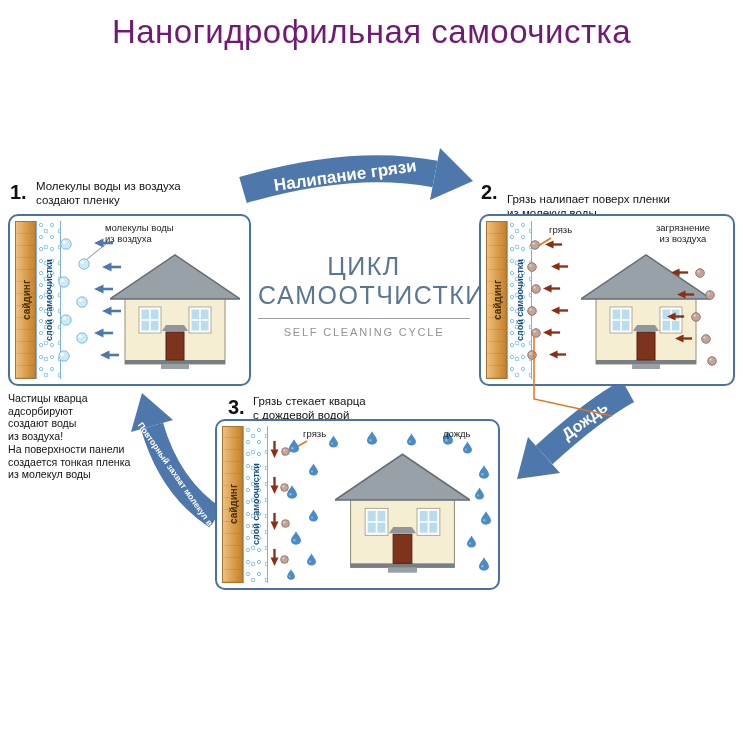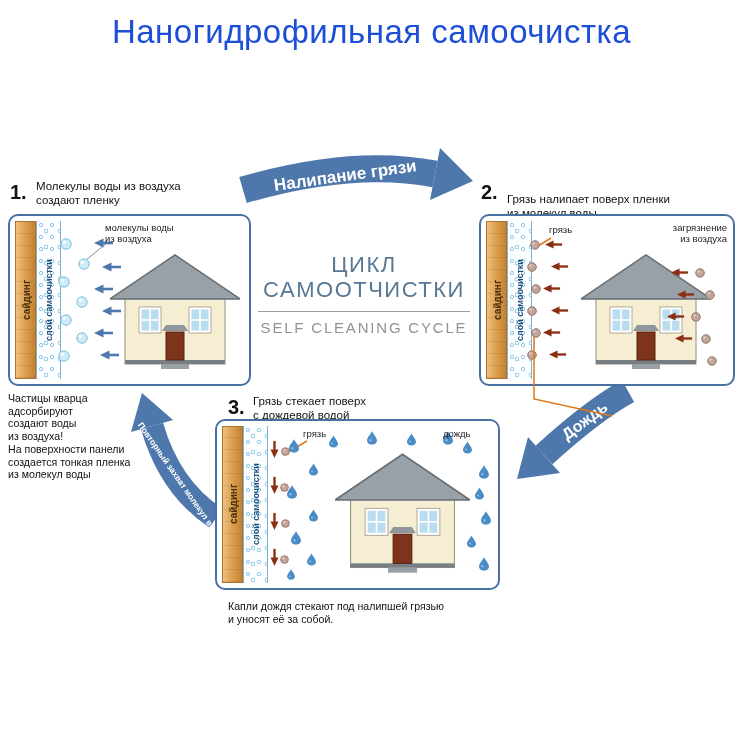--- a/index.html
+++ b/index.html
@@ -1,41 +1,41 @@
 <!DOCTYPE html>
 <html><head>
 <meta charset="utf-8">
 <style>
   *{margin:0;padding:0;box-sizing:border-box}
   html,body{width:743px;height:743px}
   body{background:#fff;font-family:"Liberation Sans",sans-serif;position:relative;overflow:hidden}
   .page{position:absolute;left:0;top:0;width:743px;height:743px}
   .abs{position:absolute}
-  .title{position:absolute;left:0;right:0;top:13px;text-align:center;font-size:33px;color:#1d4ed8;letter-spacing:.5px}
+  .title{position:absolute;left:0;right:0;top:13px;text-align:center;font-size:33px;color:#701a75;letter-spacing:.5px}
   .panel{position:absolute;background:#fff;border:2px solid #4a71a3;border-radius:10px}
   .num{position:absolute;font-size:20px;font-weight:bold;color:#111}
   .heading{position:absolute;font-size:11.5px;color:#111;line-height:1.18;white-space:pre-line}
   .caption{position:absolute;font-size:10.6px;color:#111;line-height:1.2;white-space:pre-line}
   .small-label{position:absolute;font-size:9.5px;color:#222;line-height:1.15;white-space:pre-line}
   .siding{position:absolute;background:
       repeating-linear-gradient(0deg,rgba(140,90,30,.18) 0 1px,rgba(0,0,0,0) 1px 12px),
       linear-gradient(90deg,#eec07f,#d99c4b 55%,#c4822f);
       border:1px solid #a9752f}
   .layer{position:absolute;background-color:#fdfeff;background-image:
       radial-gradient(circle at 4px 4px,rgba(255,255,255,0) 1px,#8cc6e2 1.1px 1.9px,rgba(255,255,255,0) 2.2px),
       radial-gradient(circle at 9px 10px,rgba(255,255,255,0) 1.3px,#a6d4ea 1.4px 2.3px,rgba(255,255,255,0) 2.6px);
       background-size:11px 12px,14px 16px;
       border-left:1px solid #7fb2d2;border-right:1px solid #7fb2d2}
   .vlabel{position:absolute;transform:translate(-50%,-50%) rotate(-90deg);white-space:nowrap}
   .siding-text{font-size:10px;font-weight:bold;color:#4a3110}
   .layer-text{font-size:9px;font-weight:bold;color:#1d5080}
   .center-block{position:absolute;text-align:center;color:#587795}
-  .center-line{font-size:22px;letter-spacing:1.5px;line-height:1.14}
+  .center-line{font-size:25px;letter-spacing:1.5px;line-height:1.14}
   .center-divider{border:none;border-top:1px solid #9aa0a6;margin:9px 0 7px;height:0}
-  .center-sub{font-size:15px;letter-spacing:1.8px;color:#8f9397}
+  .center-sub{font-size:11px;letter-spacing:1.8px;color:#8f9397}
   svg .arrow-label{fill:#fff;font-weight:bold;font-family:"Liberation Sans",sans-serif}
 </style>
 </head>
 <body>
 
 <div class="page">
 
   <svg width="0" height="0" style="position:absolute">
     <defs>
       <symbol id="house" viewBox="0 0 130 120">
@@ -108,21 +108,21 @@
     <div class="center-sub">SELF CLEANING CYCLE</div>
   </div>
 
   <div class="num" style="left:10px;top:181px">1.</div>
   <div class="heading" style="left:36px;top:180px;width:195px">Молекулы воды из воздуха
 создают пленку</div>
   <div class="num" style="left:481px;top:181px">2.</div>
   <div class="heading" style="left:507px;top:193px;width:200px">Грязь налипает поверх пленки
 из молекул воды</div>
   <div class="num" style="left:228px;top:396px">3.</div>
-  <div class="heading" style="left:253px;top:395px;width:200px">Грязь стекает поверх
+  <div class="heading" style="left:253px;top:395px;width:200px">Грязь стекает кварца
 с дождевой водой</div>
 
   <div class="panel" style="left:8px;top:214px;width:243px;height:172px">
     <div class="siding" style="left:5px;top:5px;width:21px;height:158px"></div>
     <div class="layer" style="left:26px;top:5px;width:25px;height:158px"></div>
     <svg class="abs" style="left:0;top:0" width="239" height="168">
       <use href="#house" x="100" y="36" width="130" height="120"></use>
       <line x1="97" y1="27" x2="76" y2="44" stroke="#7a8fa5" stroke-width="1"></line>
       <use href="#mol" x="50" y="22" width="12" height="12"></use>
       <use href="#mol" x="68" y="42" width="12" height="12"></use>
@@ -168,21 +168,21 @@
       <use href="#arrLred" x="194" y="118" width="18" height="9"></use>
       <use href="#dirt" x="214" y="52" width="10" height="10"></use>
       <use href="#dirt" x="224" y="74" width="10" height="10"></use>
       <use href="#dirt" x="210" y="96" width="10" height="10"></use>
       <use href="#dirt" x="220" y="118" width="10" height="10"></use>
       <use href="#dirt" x="226" y="140" width="10" height="10"></use>
     </svg>
     <div class="vlabel siding-text" style="left:15.5px;top:84px">сайдинг</div>
     <div class="vlabel layer-text" style="left:38.5px;top:84px">слой самоочистки</div>
     <div class="small-label" style="left:68px;top:9px">грязь</div>
-    <div class="small-label" style="left:158px;top:7px;width:88px;text-align:right">загрязнение
+    <div class="small-label" style="left:158px;top:7px;width:88px;text-align:center">загрязнение
 из воздуха</div>
   </div>
 
   <div class="panel" style="left:215px;top:419px;width:285px;height:171px">
     <div class="siding" style="left:5px;top:5px;width:21px;height:157px"></div>
     <div class="layer" style="left:26px;top:5px;width:25px;height:157px"></div>
     <svg class="abs" style="left:0;top:0" width="281" height="167">
       <use href="#house" x="118" y="30" width="135" height="125"></use>
       <line x1="90" y1="20" x2="66" y2="34" stroke="#e07818" stroke-width="1.5"></line>
       <use href="#arrDred" x="53" y="18" width="9" height="20"></use>
@@ -217,20 +217,18 @@
     <div class="small-label" style="left:226px;top:8px">дождь</div>
   </div>
 
   <div class="caption" style="left:8px;top:392px;width:140px">Частицы кварца
 адсорбируют
 создают воды
 из воздуха!
 На поверхности панели
 создается тонкая пленка
 из молекул воды</div>
-  <div class="caption" style="left:228px;top:600px;width:290px">Капли дождя стекают под налипшей грязью
-и уносят её за собой.</div>
 
   <svg class="abs" style="left:0;top:0;pointer-events:none" width="743" height="743">
     <polyline points="534,336 534,399 612,416" fill="none" stroke="#e07818" stroke-width="1.5"></polyline>
   </svg>
 
 </div>
 
 </body></html>

